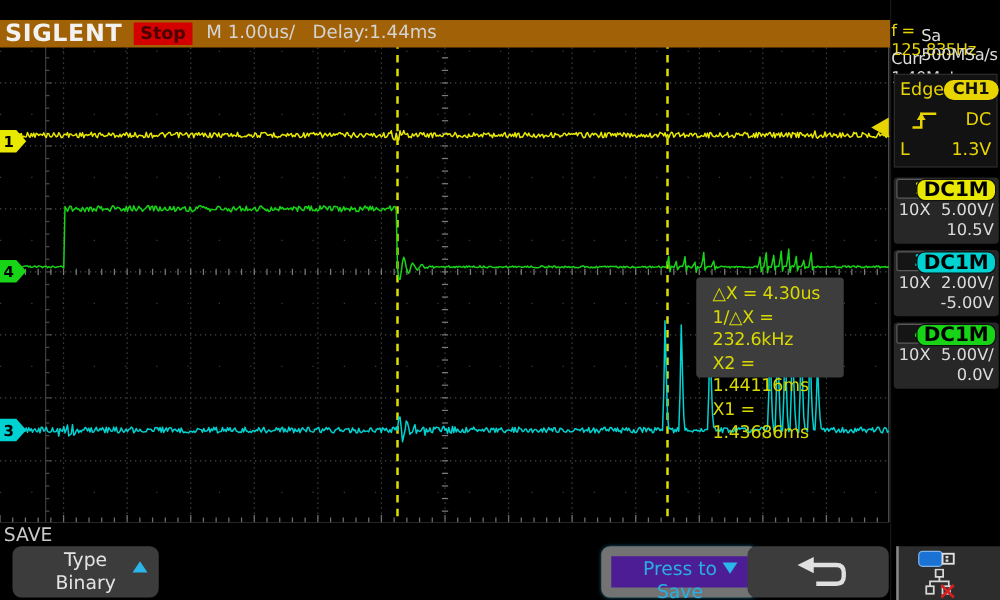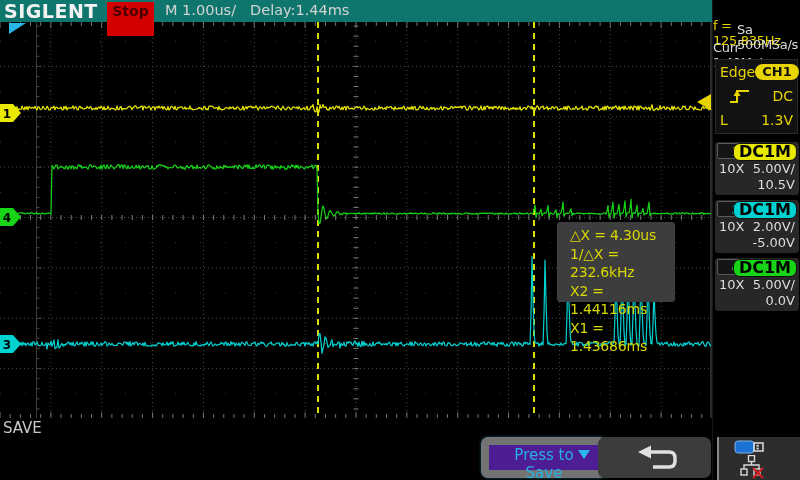--- a/index.html
+++ b/index.html
@@ -1,21 +1,21 @@
 <!DOCTYPE html>
 <html><head>
 <meta charset="utf-8">
 <style>
   html,body{margin:0;padding:0;background:#000;}
   .screen{position:relative;width:800px;height:480px;background:#000;overflow:hidden;
           font-family:"DejaVu Sans",sans-serif;-webkit-font-smoothing:antialiased;}
   
-  .topbar{position:absolute;left:0;top:0;width:712px;height:22px;background:#0f766e;z-index:4;}
+  .topbar{position:absolute;left:0;top:16px;width:712px;height:22px;background:#a16207;z-index:4;}
   .logo{position:absolute;left:4px;top:0px;color:#f2f2f2;font-size:19px;font-weight:800;letter-spacing:.5px;}
-  .stop-badge{position:absolute;left:107px;top:2px;width:47px;height:34px;background:#d40000;
+  .stop-badge{position:absolute;left:107px;top:2px;width:47px;height:18px;background:#d40000;
               color:#4a0000;font-size:14px;font-weight:bold;text-align:center;line-height:18px;}
   .tb-text{position:absolute;left:165px;top:2px;color:#d4d4d4;font-size:14.5px;white-space:nowrap;}
   .tb-text span{margin-right:14px;}
   
   .sidebar{position:absolute;left:712px;top:0;width:88px;height:480px;background:#000;z-index:4;
            border-left:1px solid #161616;box-sizing:border-box;}
   .freq{position:absolute;right:2px;top:18px;color:#e8d400;font-size:13px;letter-spacing:-.3px;}
   .acq1{position:absolute;right:2px;top:22px;color:#dcdcdc;font-size:13px;letter-spacing:-.3px;margin-left:36px;}
   .acq2{position:absolute;right:2px;top:40px;color:#dcdcdc;font-size:13px;letter-spacing:-.3px;}
   .trig-panel{position:absolute;left:2px;top:59px;width:83px;height:75px;background:#121212;
@@ -469,20 +469,25 @@
         <rect x="1" y="14" width="6" height="6" fill="none" stroke="#d8d8d8" stroke-width="1.4"></rect>
         <rect x="14" y="14" width="6" height="6" fill="none" stroke="#d8d8d8" stroke-width="1.4"></rect>
         <path d="M13,13 L23,23 M23,13 L13,23" stroke="#d42020" stroke-width="2.2"></path>
       </svg>
     </div>
   </div>
 
   <div class="bottombar">
     <div class="menu-title">SAVE</div>
 
+    <div class="btn btn-type">
+      <div>Type</div>
+      <div>Binary</div>
+      <span class="arrow-up"></span>
+    </div>
 
     <div class="btn btn-save">
       <div>Press to</div>
       <div>Save</div>
       <span class="arrow-down"></span>
     </div>
 
     <div class="btn btn-return">
       <svg width="52" height="28">
         <path d="M20,8 H40 Q46,8 46,14 V17 Q46,23 40,23 H24" stroke="#e0e0e0" stroke-width="3.5" fill="none"></path>

